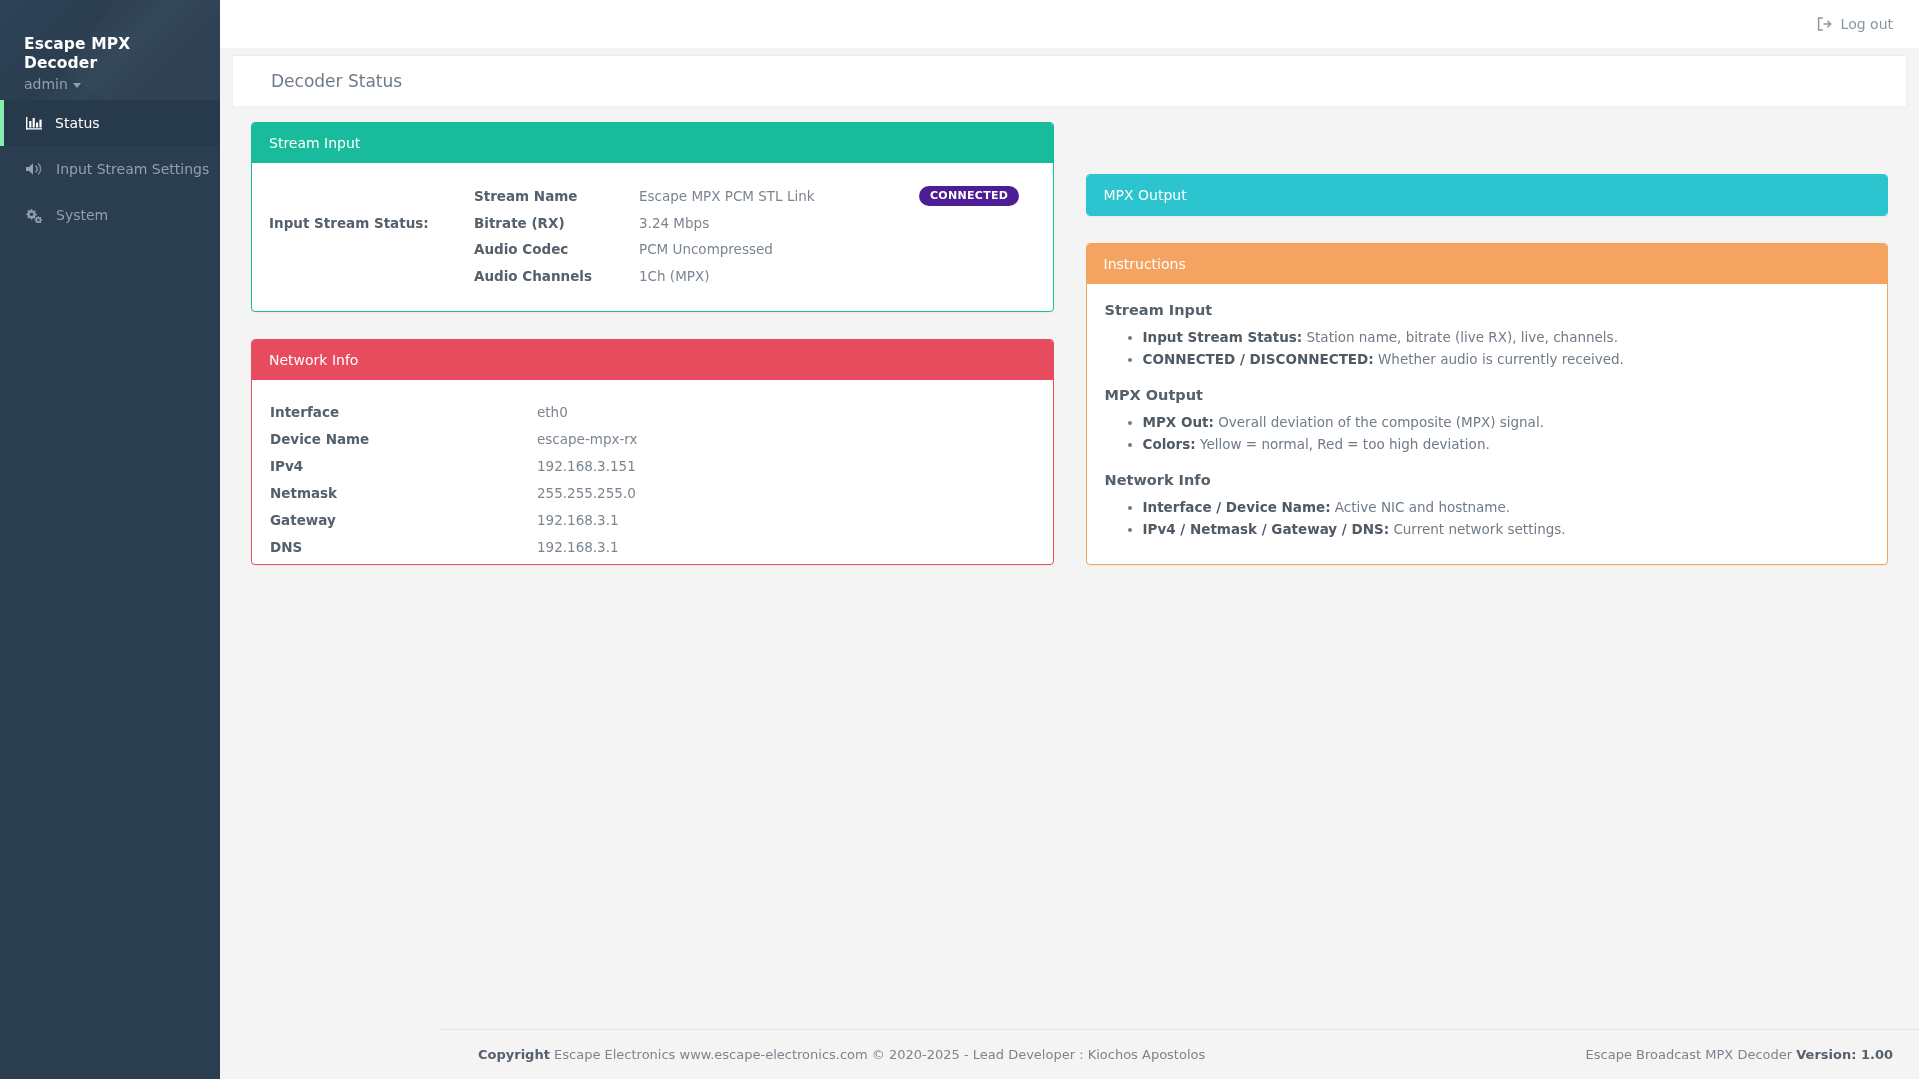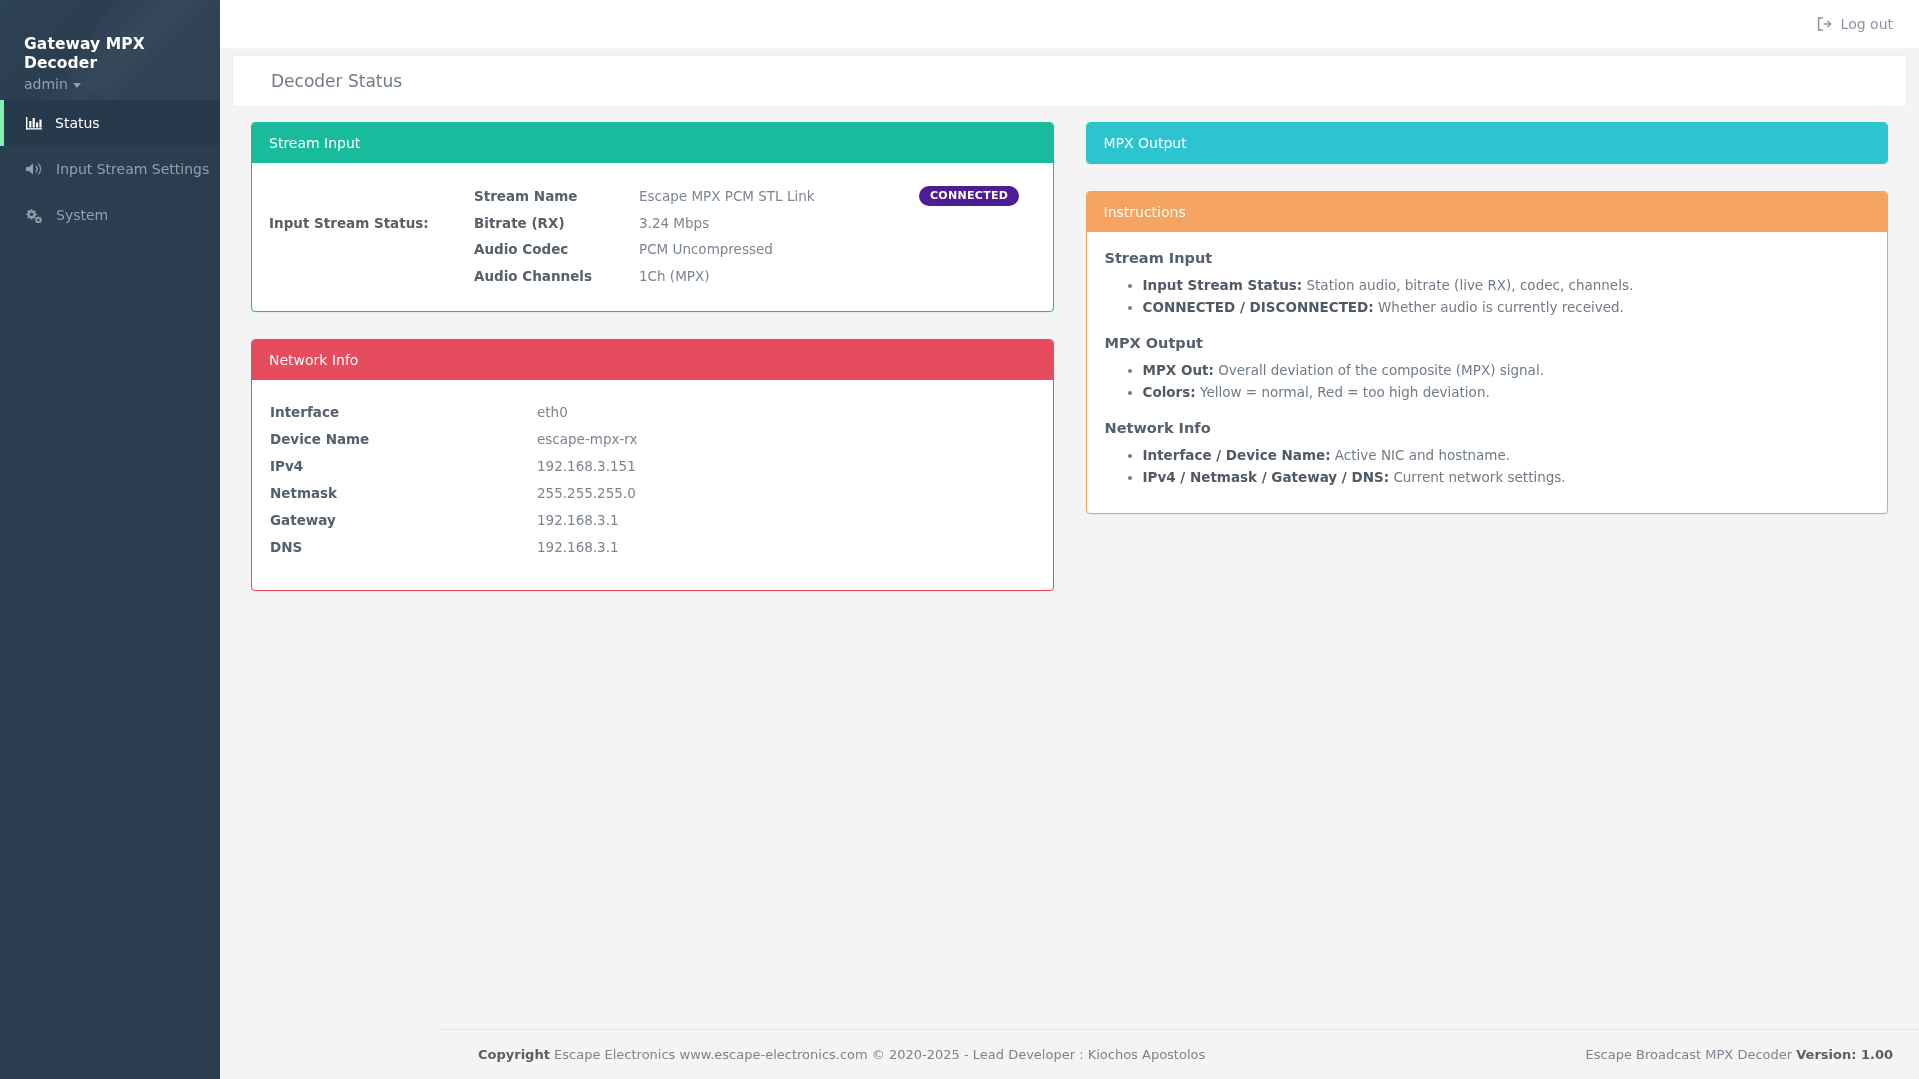--- a/index.html
+++ b/index.html
@@ -157,21 +157,21 @@
     padding-left: 38px;
     color: #6f7b87;
     font-size: 17px;
     margin-bottom: 15px;
   }
 
   .grid {
     display: flex;
     gap: 32px;
     padding: 0 19px 0 19px;
-    align-items: flex-start;
+    align-items: flex-end;
   }
   .col { flex: 1 1 0; min-width: 0; display: flex; flex-direction: column; gap: 27px; }
 
   .card {
     background: #ffffff;
     border-radius: 4px;
     border: 1px solid #dddddd;
     overflow: hidden;
     box-shadow: 0 1px 1px rgba(0,0,0,0.04);
   }
@@ -228,21 +228,21 @@
     color: #ffffff;
     font-size: 11px;
     font-weight: bold;
     letter-spacing: 0.3px;
     padding: 4px 11px 4px 11px;
     border-radius: 11px;
     line-height: 1.1;
   }
 
   
-  .net-body { padding: 18px 20px 30px 18px; }
+  .net-body { padding: 18px 20px 4px 18px; }
   .net-row { display: flex; align-items: center; height: 27px; }
   .net-key {
     font-weight: bold;
     color: #55606b;
     font-size: 13.5px;
     width: 267px;
     flex: 0 0 267px;
   }
   .net-val { color: #7b858f; font-size: 13.5px; }
 
@@ -309,21 +309,21 @@
 
   svg { display: block; }
 </style>
 </head>
 <body>
 
 <div class="app">
 
   <aside class="sidebar">
     <div class="sidebar-brand">
-      <div class="brand-title">Gateway MPX Decoder</div>
+      <div class="brand-title">Escape MPX Decoder</div>
       <div class="brand-user">
         <span>admin</span>
         <span class="caret-down"></span>
       </div>
     </div>
 
     <nav class="nav">
       <div class="nav-item active">
         <span class="nav-icon">
           <svg width="16" height="14" viewBox="0 0 16 14" fill="currentColor">
@@ -465,21 +465,21 @@
 
           <div class="card orange">
             <div class="card-head">
               <span>Instructions</span>
             </div>
             <div class="instr-body">
 
               <div class="instr-h">Stream Input</div>
               <ul class="instr-list">
                 <li>
-                  <b>Input Stream Status:</b><span> Station audio, bitrate (live RX), codec, channels.</span>
+                  <b>Input Stream Status:</b><span> Station name, bitrate (live RX), live, channels.</span>
                 </li>
                 <li>
                   <b>CONNECTED / DISCONNECTED:</b><span> Whether audio is currently received.</span>
                 </li>
               </ul>
 
               <div class="instr-h spaced">MPX Output</div>
               <ul class="instr-list">
                 <li>
                   <b>MPX Out:</b><span> Overall deviation of the composite (MPX) signal.</span>

